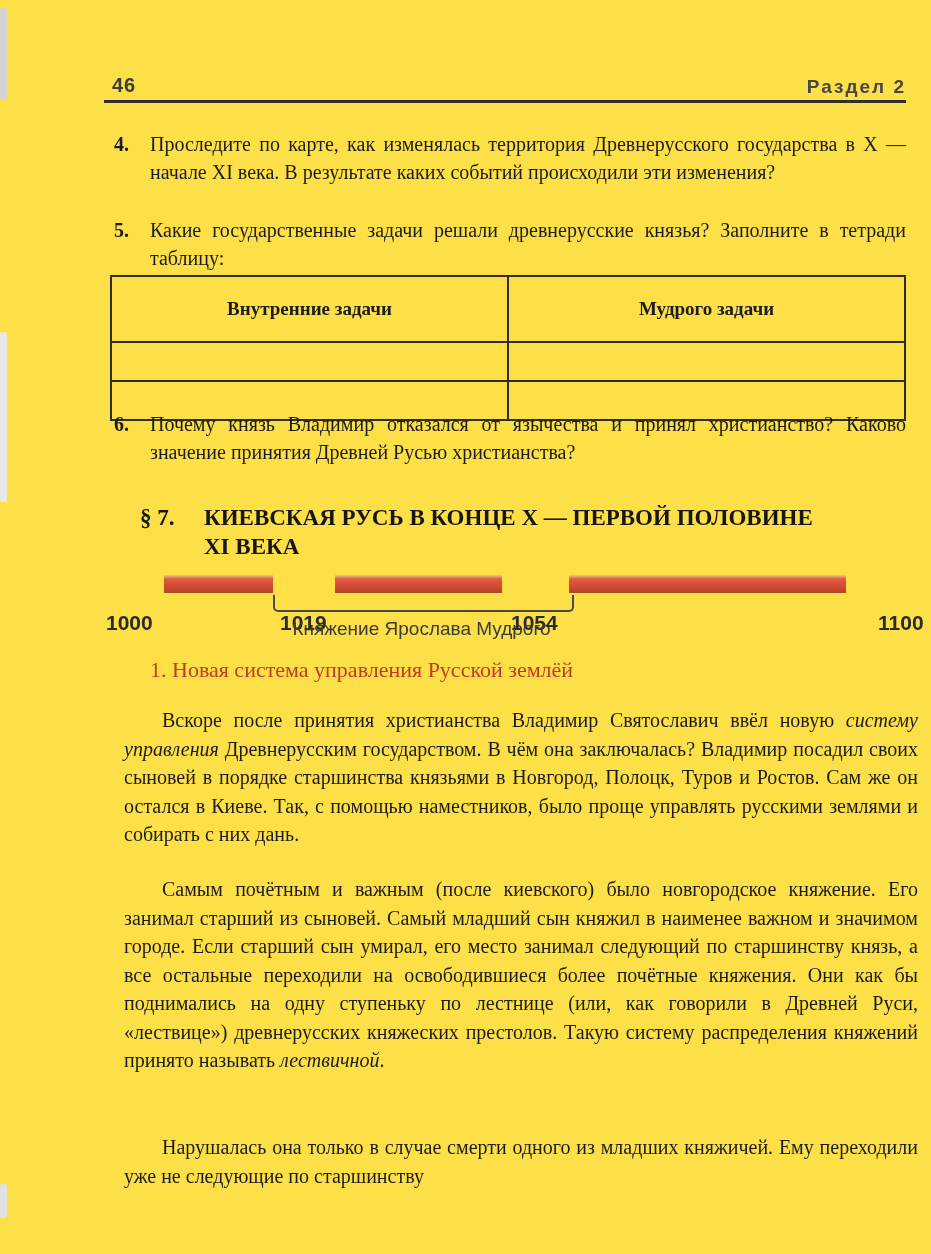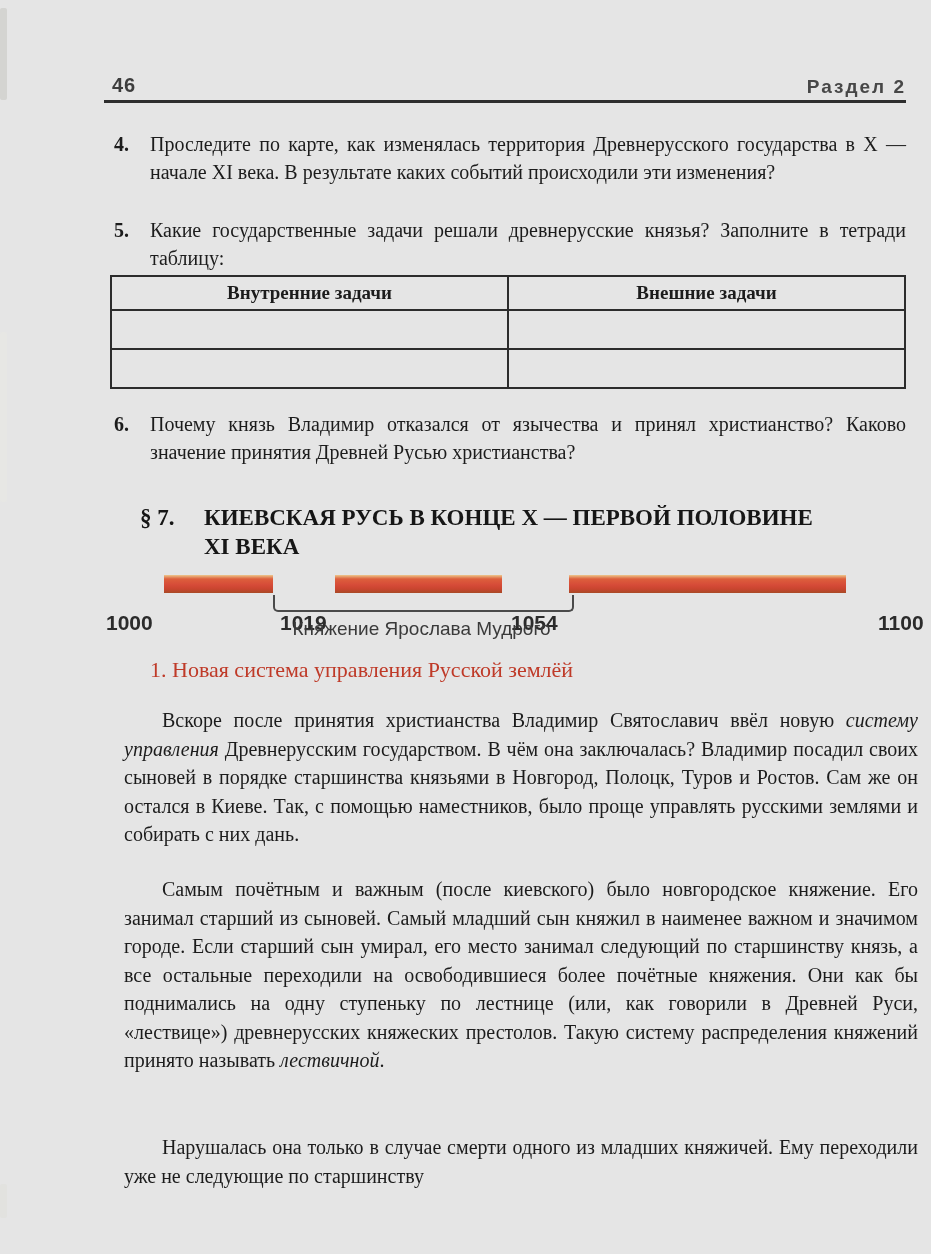--- a/index.html
+++ b/index.html
@@ -1,19 +1,19 @@
 <!DOCTYPE html>
 <html lang="ru"><head>
 <meta charset="utf-8">
 <style>
   html,body{margin:0;padding:0;background:#ffffff;}
   .page{
     position:relative;
     width:931px;height:1254px;
-    background:#e5e5e5;
+    background:#fde047;
     font-family:"Liberation Serif","DejaVu Serif",serif;
     color:#1c1c1c;
     overflow:hidden;
   }
   
   .edge-mark{position:absolute;left:0;width:7px;border-radius:2px;}
   .edge-mark.m1{top:8px;height:92px;background:#d4d4d1;}
   .edge-mark.m2{top:332px;height:170px;background:#e7e7e4;}
   .edge-mark.m3{top:1184px;height:34px;background:#e2e2df;}
 
@@ -31,21 +31,21 @@
   .q4{top:130px;}
   .q5{top:216px;}
   .q6{top:410px;}
   .q-num{position:absolute;left:2px;top:0;font-weight:bold;}
 
   
   .tasks-table{position:absolute;top:275px;left:110px;width:796px;
     border-collapse:collapse;table-layout:fixed;}
   .tasks-table th,.tasks-table td{border:2px solid #2c2c2c;}
   .tasks-table th{height:32px;font-size:19px;font-weight:bold;text-align:center;
-    vertical-align:middle;padding:0;}
+    vertical-align:middle;padding:16px;}
   .tasks-table td{height:35px;}
 
   
   .sec-heading{position:absolute;top:503px;left:140px;width:766px;
     font-size:23px;font-weight:bold;line-height:29px;color:#161616;display:flex;}
   .sec-heading .mark{flex:0 0 64px;}
   .sec-heading .title{flex:1;}
 
   
   .timeline{position:absolute;top:570px;left:104px;width:802px;height:72px;
@@ -100,21 +100,21 @@
 
   <div class="question q5">
     <span class="q-num">5.</span>
     <span>Какие государственные задачи решали древнерусские князья? Заполните в тетради таблицу:</span>
   </div>
 
   <table class="tasks-table">
     <thead>
       <tr>
         <th>Внутренние задачи</th>
-        <th>Внешние задачи</th>
+        <th>Мудрого задачи</th>
       </tr>
     </thead>
     <tbody>
       <tr>
         <td></td>
         <td></td>
       </tr>
       <tr>
         <td></td>
         <td></td>

